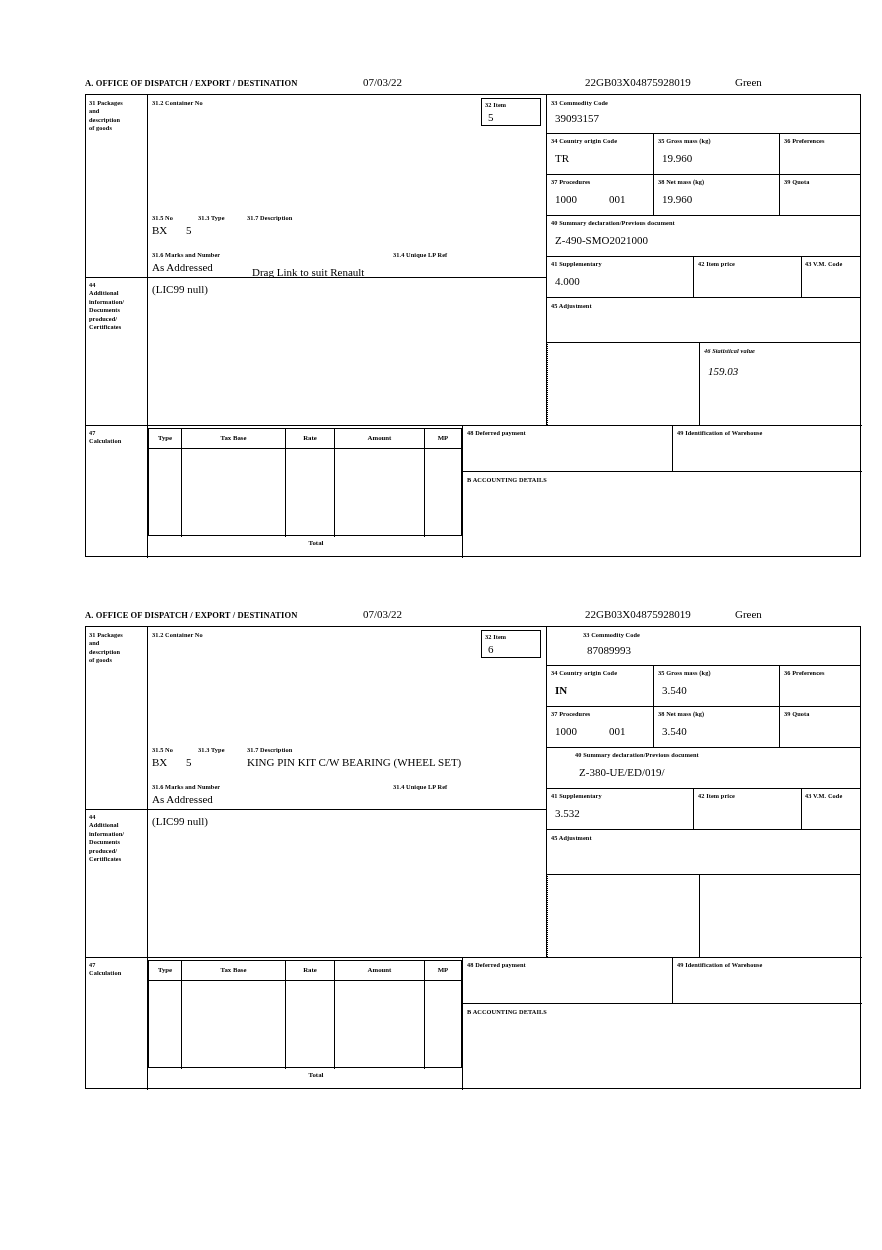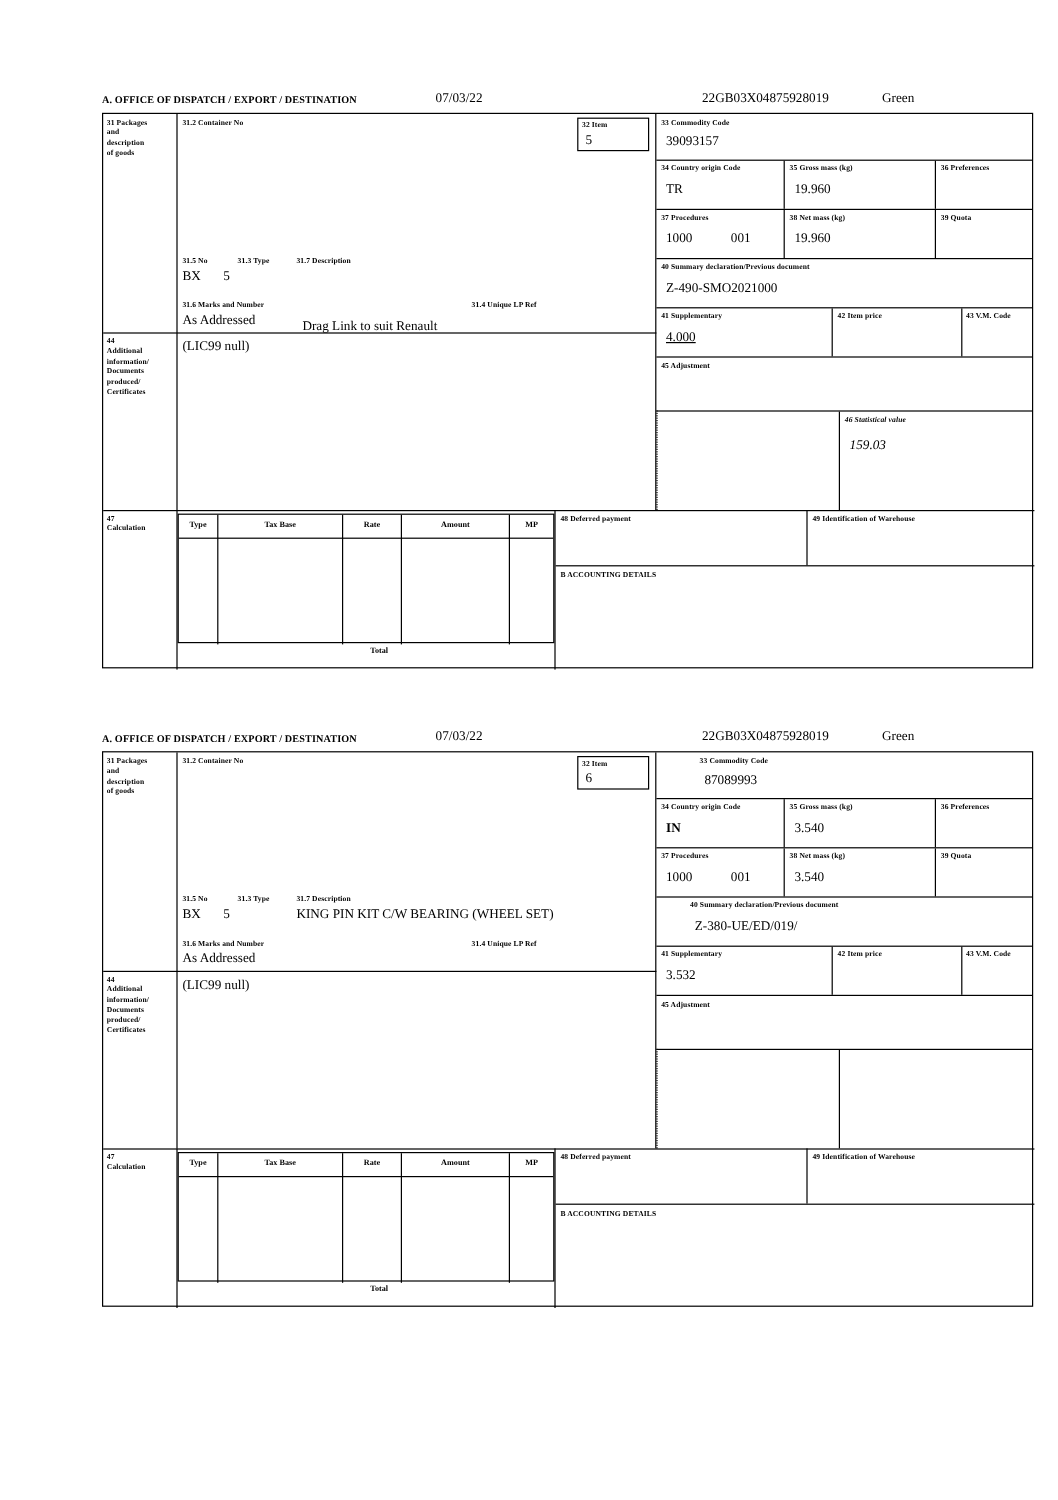--- a/index.html
+++ b/index.html
@@ -170,21 +170,21 @@
       <div class="c" style="left:461px; top:120px; width:313px; height:1px; background:#000;"></div>
 
       <div class="c" style="left:461px; top:121px; width:313px; height:40px;">
         <div class="lbl" style="position:absolute; left:4px; top:3px;">40 Summary declaration/Previous document</div>
         <div class="val" style="position:absolute; left:8px; top:18px;">Z-490-SMO2021000</div>
       </div>
       <div class="c" style="left:461px; top:161px; width:313px; height:1px; background:#000;"></div>
 
       <div class="c" style="left:461px; top:162px; width:146px; height:40px;">
         <div class="lbl" style="position:absolute; left:4px; top:3px;">41 Supplementary</div>
-        <div class="val" style="position:absolute; left:8px; top:18px;text-decoration:underline;">4.000</div>
+        <div class="val" style="position:absolute; left:8px; top:18px;">4.000</div>
       </div>
       <div class="c" style="left:607px; top:162px; width:1px; height:40px; background:#000;"></div>
       <div class="c" style="left:608px; top:162px; width:107px; height:40px;">
         <div class="lbl" style="position:absolute; left:4px; top:3px;">42 Item price</div>
         <div class="val" style="position:absolute; left:8px; top:18px;"></div>
       </div>
       <div class="c" style="left:715px; top:162px; width:1px; height:40px; background:#000;"></div>
       <div class="c" style="left:716px; top:162px; width:58px; height:40px;">
         <div class="lbl" style="position:absolute; left:3px; top:3px;">43 V.M. Code</div>
         <div class="val" style="position:absolute; left:6px; top:18px;"></div>

